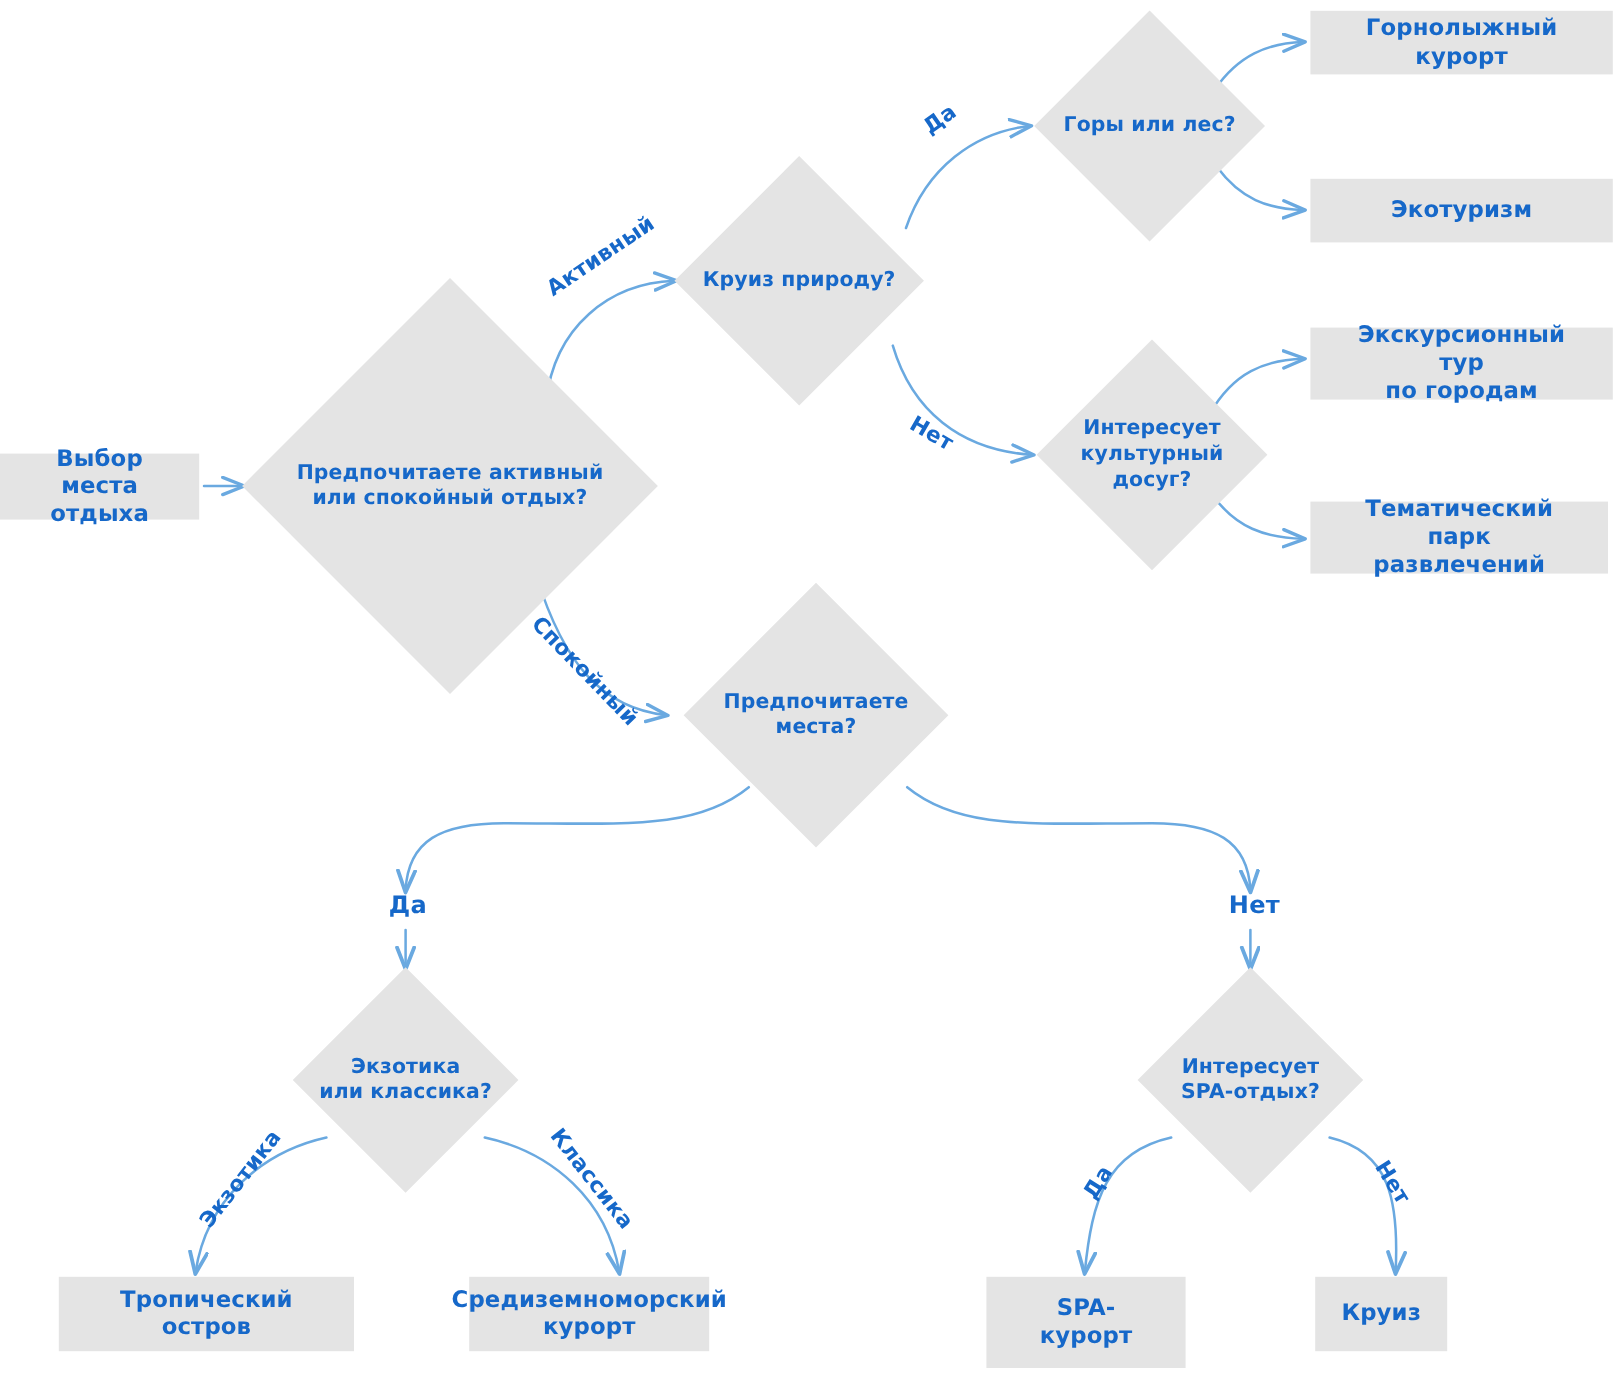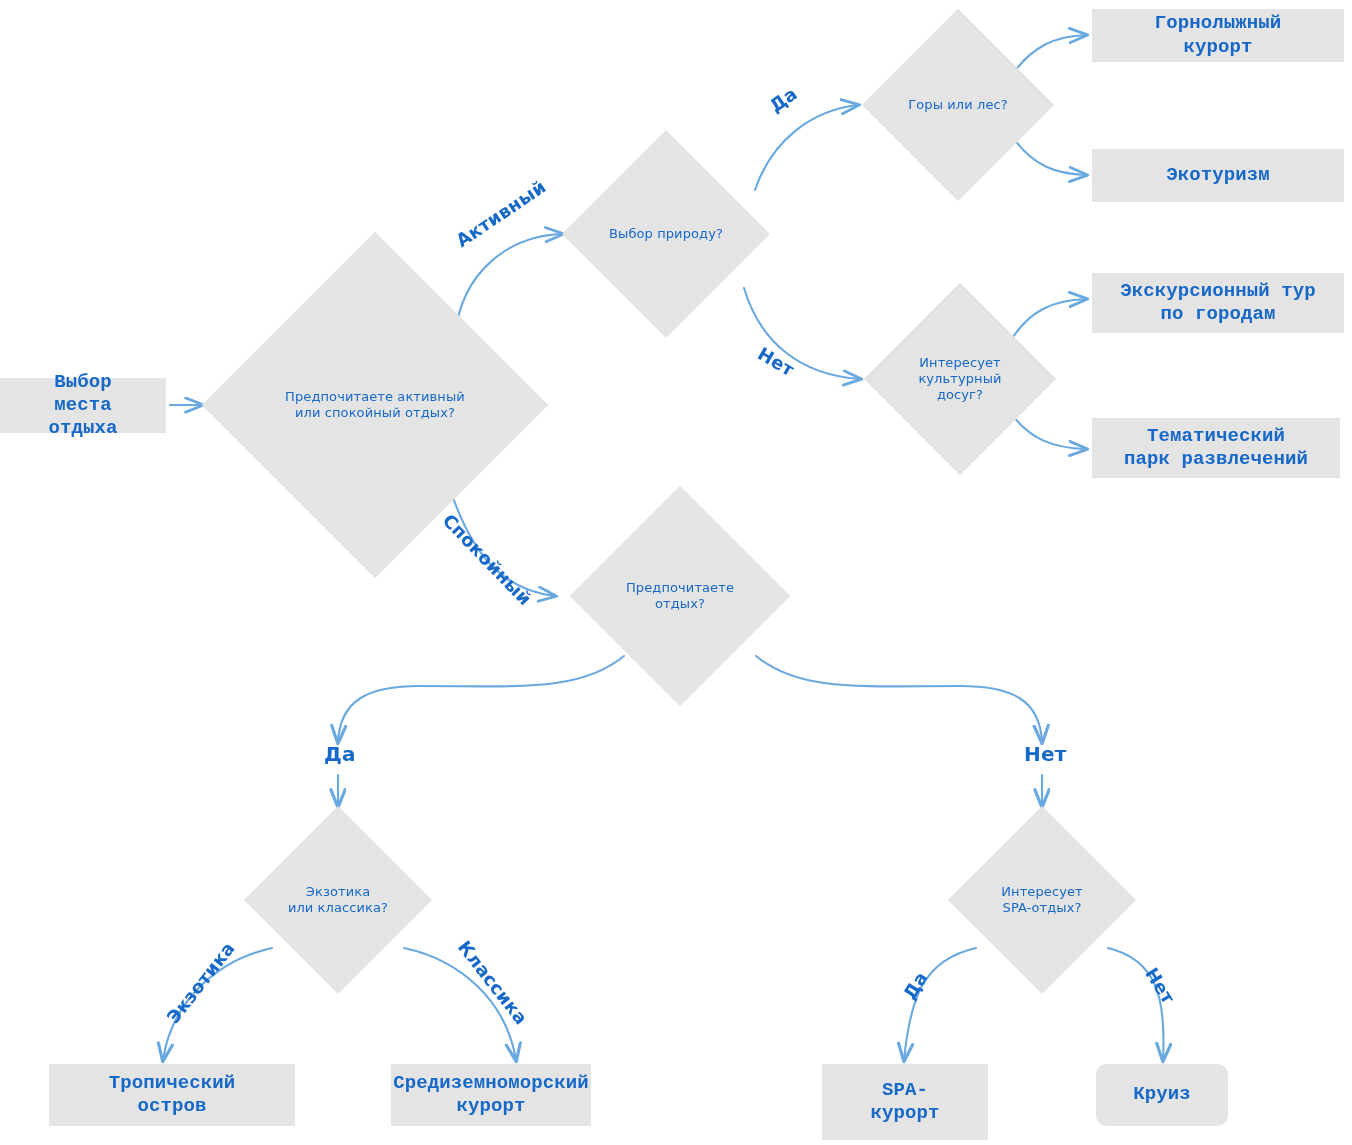--- a/index.html
+++ b/index.html
@@ -34,39 +34,38 @@
   }
   
   .rect {
     background: #e4e4e4;
     color: #1668c9;
     font-size: 19px;
     font-weight: 700;
     line-height: 1.22;
     letter-spacing: .1px;
     padding: 4px 28px;
-    font-family: Liberation Mono, monospace;
   }
   
   .diamond {
     background: transparent;
   }
   .diamond .dshape {
     position: absolute;
     left: 50%;
     top: 50%;
     background: #e4e4e4;
     transform: translate(-50%, -50%) rotate(45deg);
   }
   .diamond .dlabel {
     position: relative;
     z-index: 2;
     color: #1668c9;
-    font-size: 13px;
-    font-weight: 400;
+    font-size: 17px;
+    font-weight: 700;
     line-height: 1.24;
     letter-spacing: .1px;
     white-space: pre-line;
   }
   
   .elabel {
     position: absolute;
     color: #1668c9;
     font-size: 18px;
     font-weight: 700;
@@ -154,51 +153,51 @@
 
   <div class="node rect" style="left:391px; top:1064px; width:200px; height:62px;">
     <span style="white-space:pre-line;">Средиземноморский
 курорт</span>
   </div>
 
   <div class="node rect" style="left:822px; top:1064px; width:166px; height:76px;">
     <span style="white-space:pre-line;">SPA-курорт</span>
   </div>
 
-  <div class="node rect" style="left:1096px; top:1064px; width:132px; height:62px;border-radius:11px;">
+  <div class="node rect" style="left:1096px; top:1064px; width:110px; height:62px;">
     <span style="white-space:pre-line;">Круиз</span>
   </div>
 
   <div class="node diamond" style="left:202px; top:232px; width:346px; height:346px;">
     <div class="dshape" style="width:245px; height:245px;"></div>
     <span class="dlabel">Предпочитаете активный
 или спокойный отдых?</span>
   </div>
 
   <div class="node diamond" style="left:562px; top:130px; width:208px; height:208px;">
     <div class="dshape" style="width:147px; height:147px;"></div>
-    <span class="dlabel">Выбор природу?</span>
+    <span class="dlabel">Круиз природу?</span>
   </div>
 
   <div class="node diamond" style="left:862px; top:9px; width:192px; height:192px;">
     <div class="dshape" style="width:136px; height:136px;"></div>
     <span class="dlabel">Горы или лес?</span>
   </div>
 
   <div class="node diamond" style="left:864px; top:283px; width:192px; height:192px;">
     <div class="dshape" style="width:136px; height:136px;"></div>
     <span class="dlabel">Интересует
 культурный
 досуг?</span>
   </div>
 
   <div class="node diamond" style="left:570px; top:486px; width:220px; height:220px;">
     <div class="dshape" style="width:156px; height:156px;"></div>
     <span class="dlabel">Предпочитаете
-отдых?</span>
+места?</span>
   </div>
 
   <div class="node diamond" style="left:244px; top:806px; width:188px; height:188px;">
     <div class="dshape" style="width:133px; height:133px;"></div>
     <span class="dlabel">Экзотика
 или классика?</span>
   </div>
 
   <div class="node diamond" style="left:948px; top:806px; width:188px; height:188px;">
     <div class="dshape" style="width:133px; height:133px;"></div>

